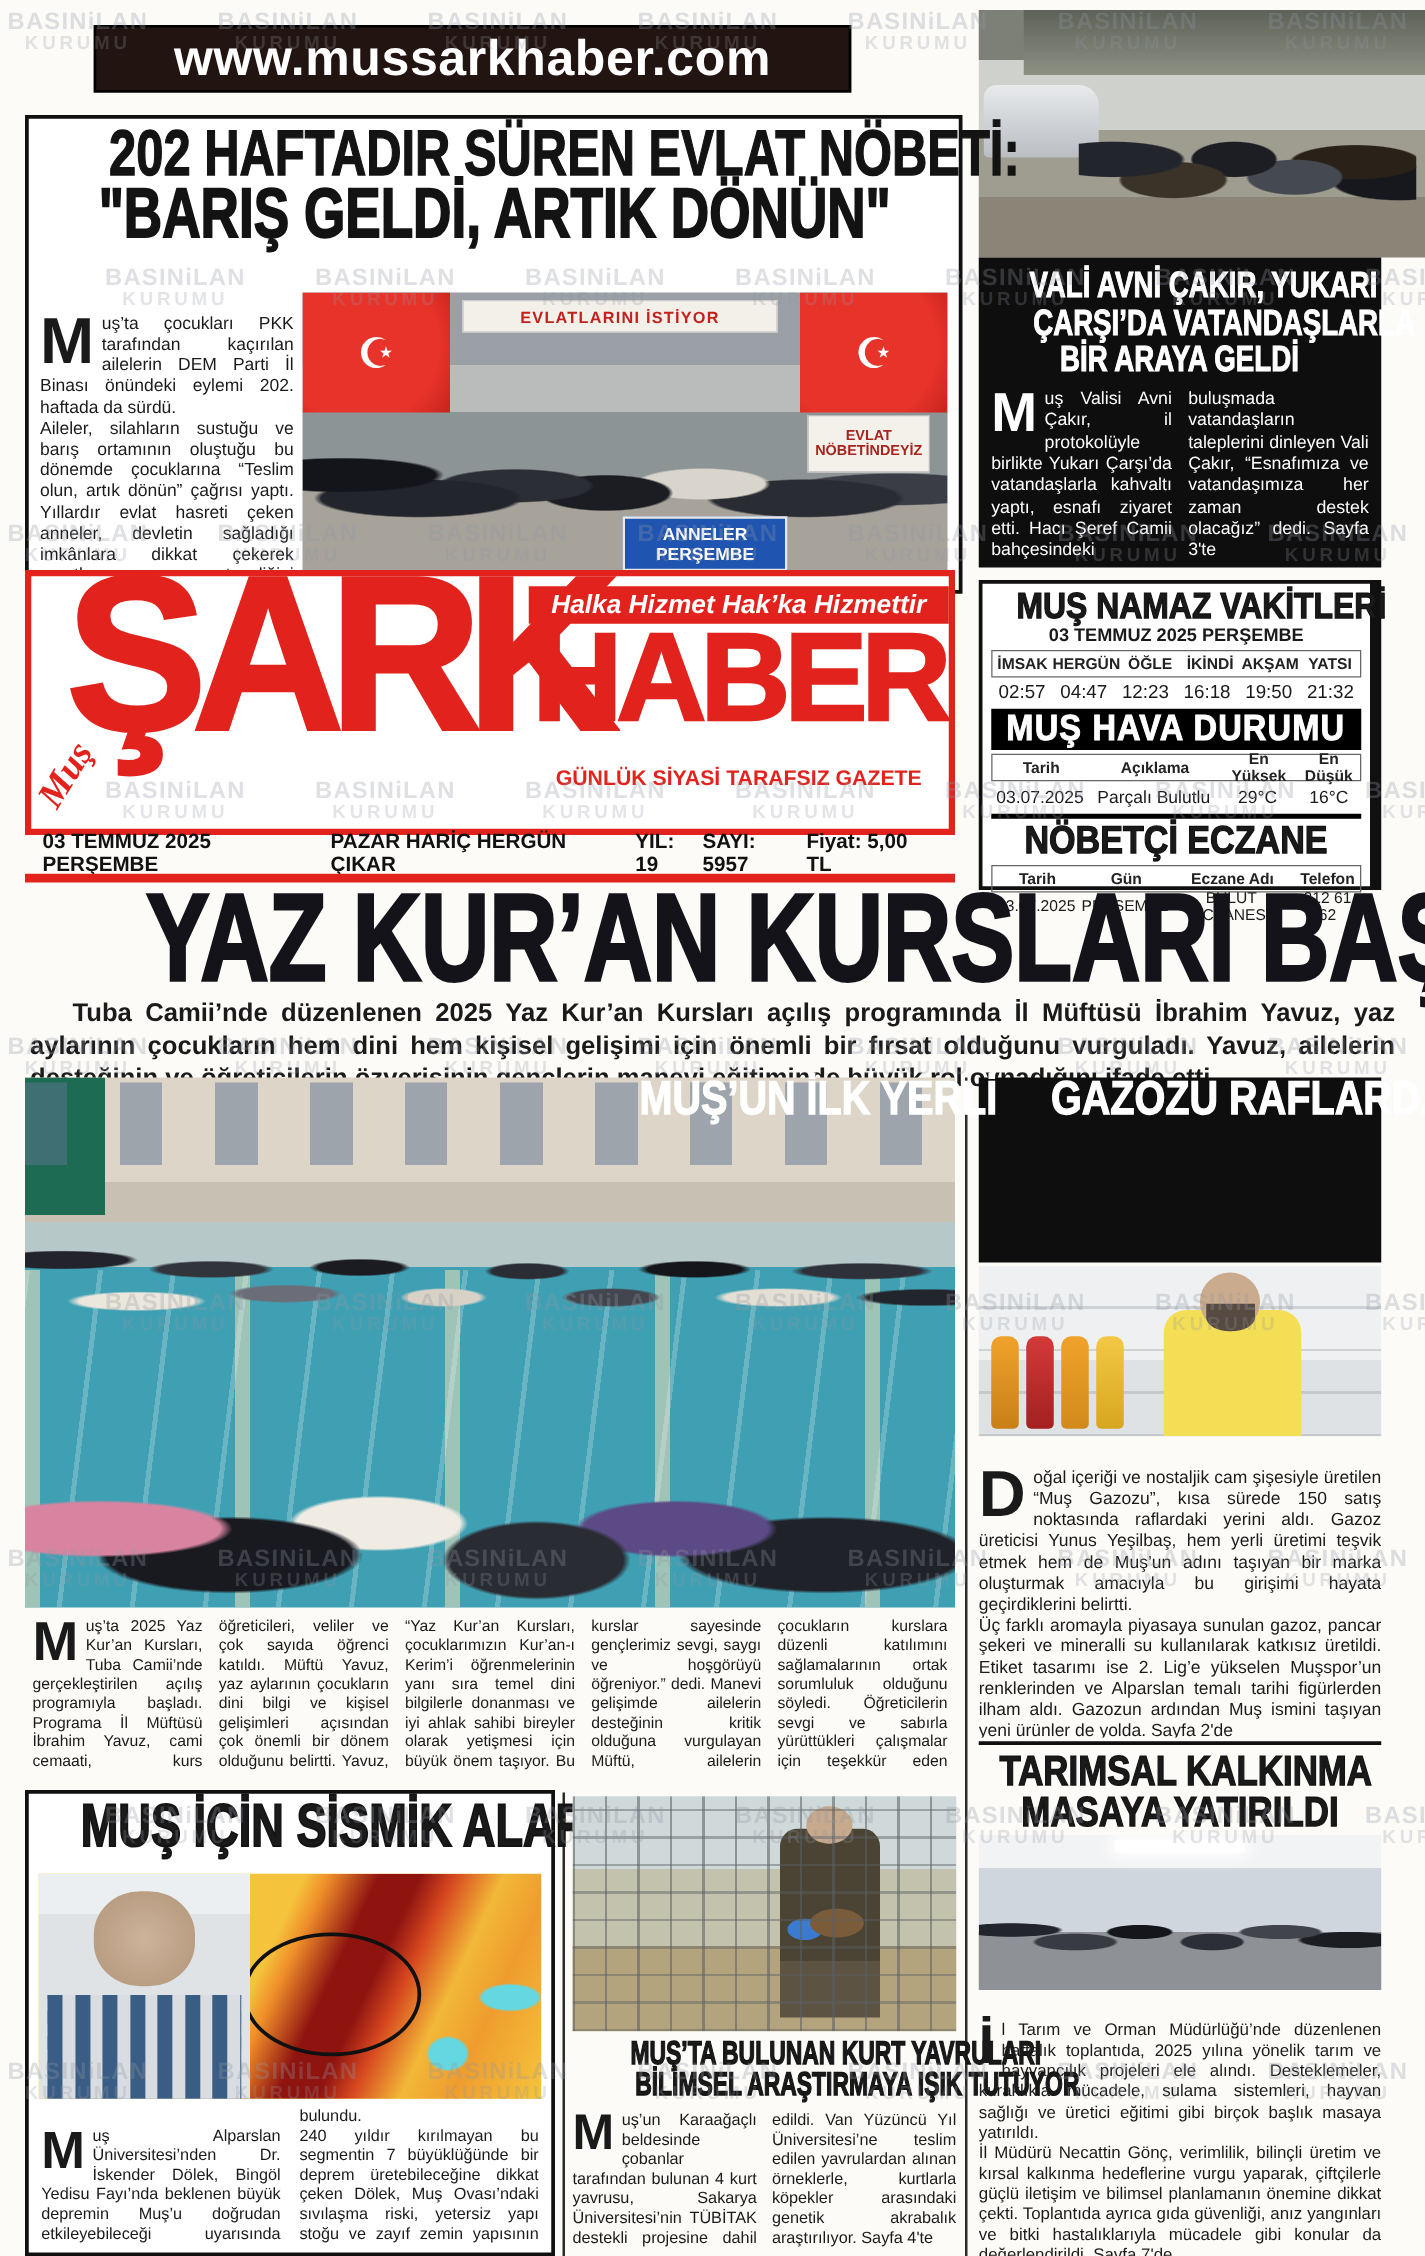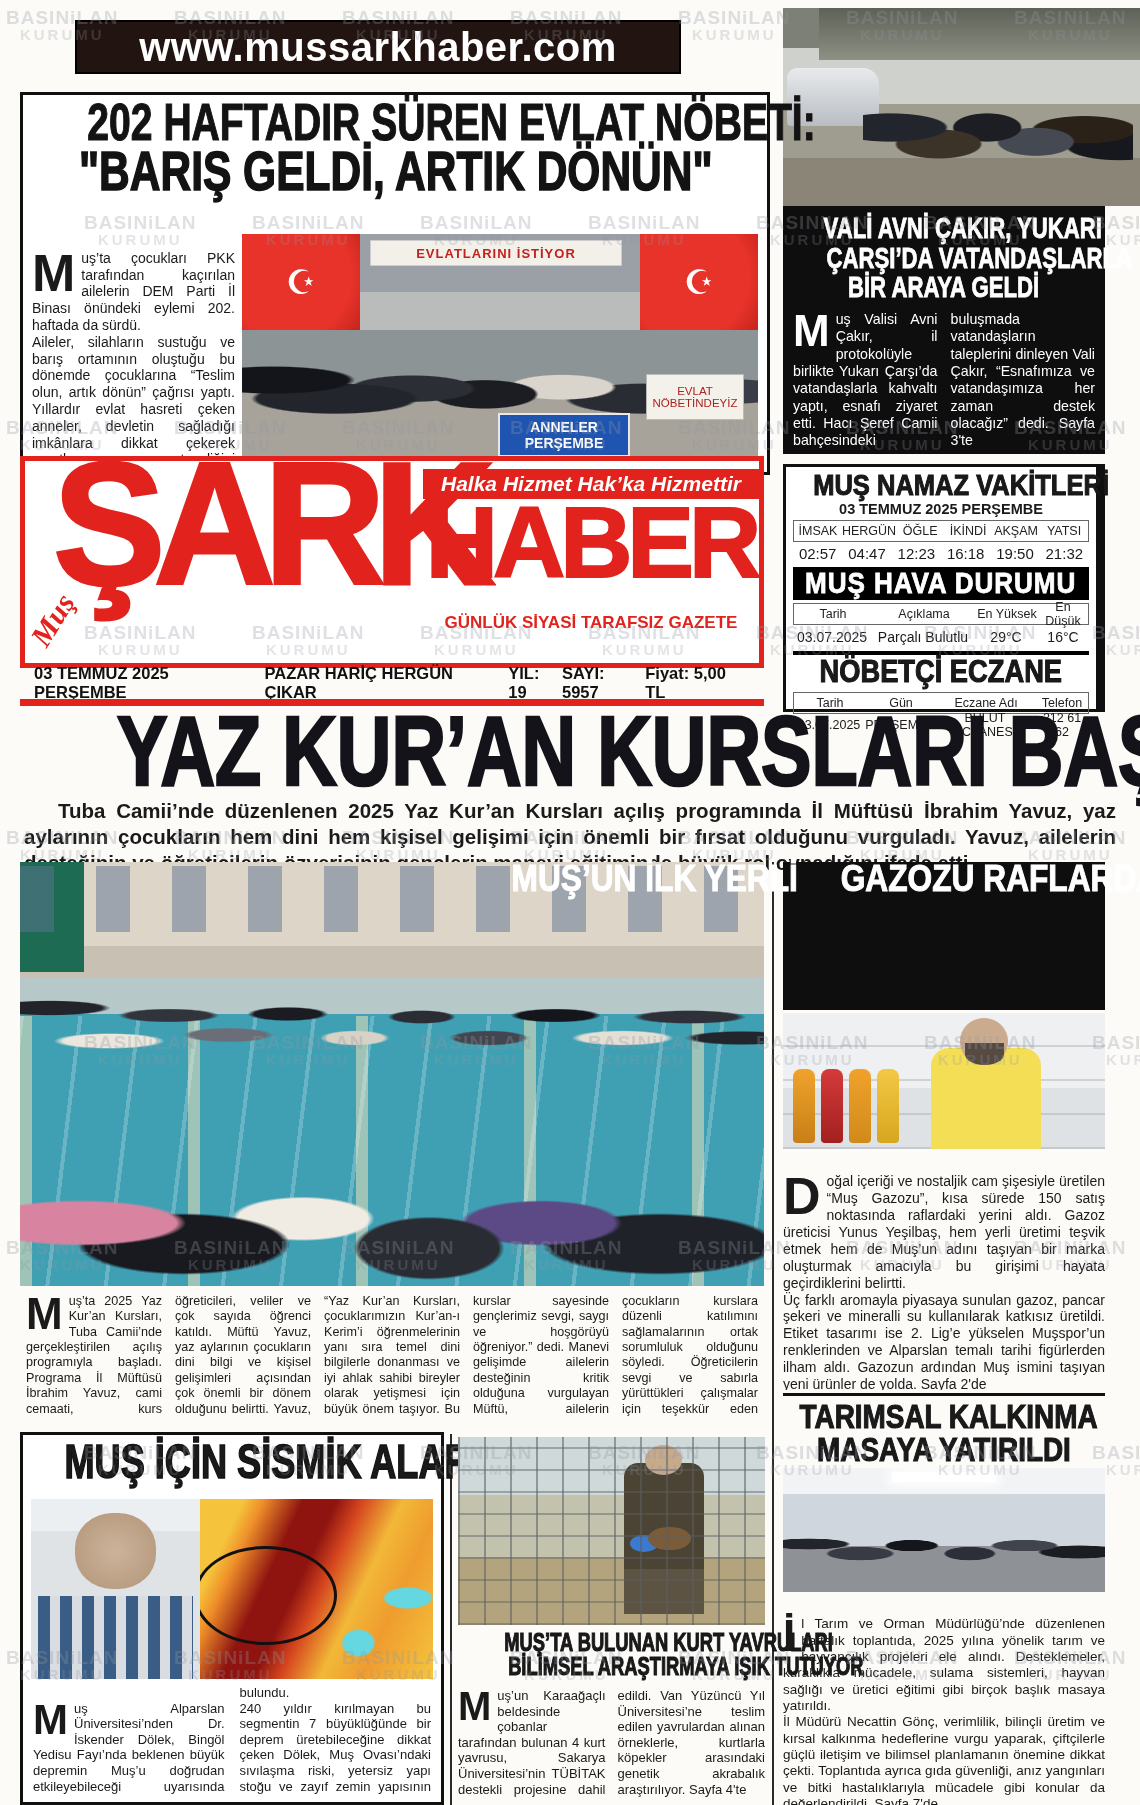--- a/index.html
+++ b/index.html
@@ -36,21 +36,21 @@
   .crowd-row{position:absolute;left:0;top:86px;width:100%;height:143px;
       background:
        radial-gradient(ellipse at 6% 42%,#14151a 0 11%,transparent 12%),
        radial-gradient(ellipse at 18% 55%,#23252c 0 13%,transparent 14%),
        radial-gradient(ellipse at 33% 48%,#2c2e36 0 12%,transparent 13%),
        radial-gradient(ellipse at 47% 52%,#1b1d23 0 13%,transparent 14%),
        radial-gradient(ellipse at 62% 47%,#d9d5cc 0 11%,transparent 12%),
        radial-gradient(ellipse at 78% 55%,#2a2c33 0 13%,transparent 14%),
        radial-gradient(ellipse at 92% 50%,#3a3d45 0 12%,transparent 13%);}
   .sign-white{position:absolute;right:14px;top:98px;width:96px;height:44px;background:#f4f1ea;color:#a8251f;
-      font-weight:400;font-size:11.5px;display:flex;align-items:center;justify-content:center;text-align:center;border:1px solid #bbb;margin-top:42px;}
+      font-weight:700;font-size:11.5px;display:flex;align-items:center;justify-content:center;text-align:center;border:1px solid #bbb;}
   .sign-blue{position:absolute;right:128px;bottom:6px;width:128px;height:40px;background:#1f54b0;color:#fff;
       font-weight:900;font-size:14px;display:flex;align-items:center;justify-content:center;text-align:center;border:2px solid #e8e8e8;}
 
   
   .tr-photo{left:783px;top:8px;width:357px;height:198px;overflow:hidden;
       background:linear-gradient(#7d8076 0 40px,#cfd2cc 40px 96px,#9f9c90 96px 150px,#8b8578 150px 100%);}
   .tr-photo .canopy{position:absolute;left:36px;top:0;width:321px;height:52px;background:linear-gradient(#5d6157,#8d9184);}
   .tr-photo .car{position:absolute;left:4px;top:60px;width:92px;height:58px;background:linear-gradient(#e8eaec,#b9bdc2);border-radius:10px 16px 4px 4px;}
   .tr-people{position:absolute;left:80px;top:70px;width:270px;height:110px;
       background:
@@ -80,21 +80,21 @@
       padding:0 14px;box-sizing:border-box;font-weight:700;font-size:16.5px;color:#111;}
   .red-rule{left:20px;top:699px;width:744px;height:7px;background:#e2231d;}
 
   
   .right-panel{left:783px;top:464px;width:322px;height:248px;border:3px solid #101010;border-right-width:9px;
       background:#fff;box-sizing:border-box;padding:3px 7px;}
   .rp-title{text-align:center;line-height:1.05;}
   .rp-title .cond{font-size:29px;transform:scale(.88,1);-webkit-text-stroke:1px #111;}
   .rp-date{text-align:center;font-weight:800;font-size:14.5px;margin-top:1px;}
   .rp-row{display:flex;align-items:center;}
-  .rp-head{border:1.5px solid #666;margin-top:3px;height:20px;font-weight:400;font-size:12.5px;color:#222;}
+  .rp-head{border:1.5px solid #666;margin-top:3px;height:20px;font-weight:700;font-size:12.5px;color:#222;}
   .rp-vals{height:23px;font-size:15px;}
   .rp-head>div,.rp-vals>div{flex:1;text-align:center;}
   .rp-black{background:#000;color:#fff;text-align:center;height:33px;display:flex;align-items:center;justify-content:center;margin-top:2px;}
   .rp-black .cond{font-size:29px;transform:scale(.9,1);letter-spacing:1px;-webkit-text-stroke:.8px #fff;}
   .rp-hr{height:4px;background:#000;margin:3px 0 1px 0;}
   .w-c1{flex:0 0 78px!important;} .w-c2{flex:0 0 104px!important;} .w-c3{flex:0 0 62px!important;} .w-c4{flex:1!important;}
   .e-c1{flex:0 0 72px!important;} .e-c2{flex:0 0 70px!important;} .e-c3{flex:0 0 100px!important;} .e-c4{flex:1!important;}
 
   
   .main-headline{left:0;top:706px;width:1140px;text-align:center;line-height:1;}

